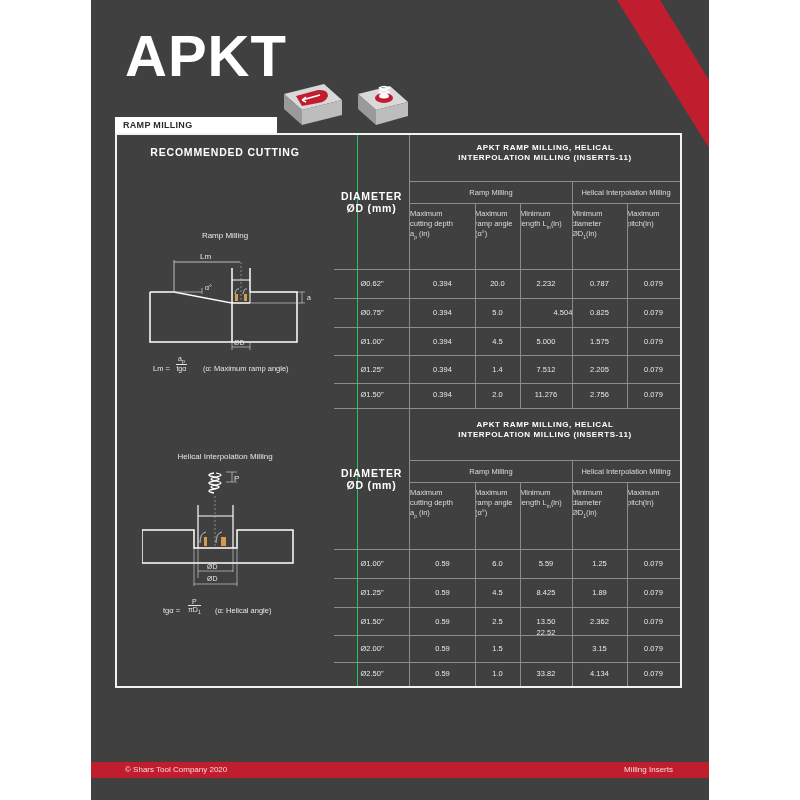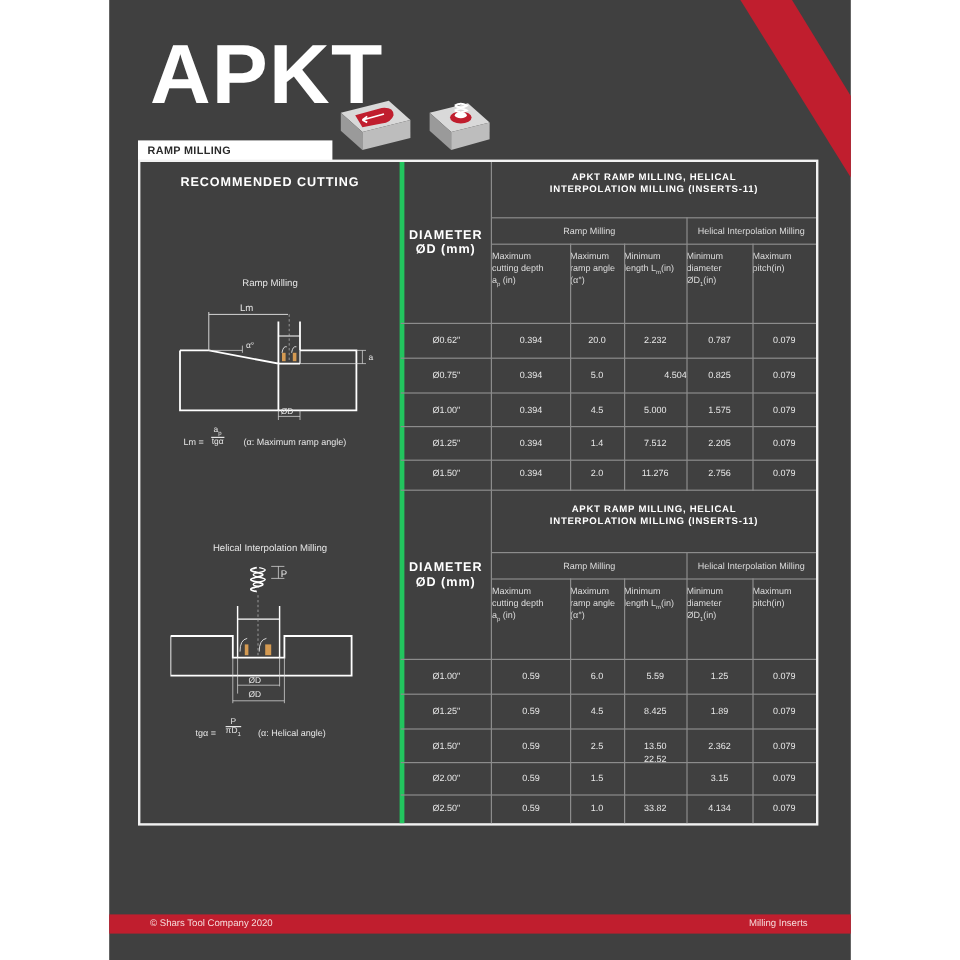--- a/index.html
+++ b/index.html
@@ -1,24 +1,24 @@
 <!DOCTYPE html>
 <html><head>
 <meta charset="utf-8">
 <style>
   html,body{margin:0;padding:0;}
   body{width:800px;height:800px;background:#ffffff;position:relative;overflow:hidden;font-family:"Liberation Sans",sans-serif;}
   .page{position:absolute;left:91px;top:0;width:618px;height:800px;background:#404040;overflow:hidden;}
   .stripe{position:absolute;left:0;top:0;width:800px;height:800px;pointer-events:none;}
-  .brand-title{position:absolute;left:125px;top:22px;color:#fff;font-weight:900;font-size:70px;letter-spacing:1px;font-family:"Liberation Sans",sans-serif;}
+  .brand-title{position:absolute;left:125px;top:22px;color:#fff;font-weight:900;font-size:58px;letter-spacing:1px;font-family:"Liberation Sans",sans-serif;}
   .icons{position:absolute;left:280px;top:78px;width:130px;height:55px;}
   .tab{position:absolute;left:115px;top:117px;width:162px;height:17px;background:#fff;}
   .tab span{position:absolute;left:8px;top:3px;font-size:9px;font-weight:bold;color:#2b2b2b;letter-spacing:0.3px;}
   .frame{position:absolute;left:115px;top:133px;width:563px;height:551px;border:2px solid #f2f2f2;box-sizing:content-box;}
-  .left{position:absolute;left:0;top:0;width:216px;height:551px;border-right:4px solid #22c55e;}
+  .left{position:absolute;left:0;top:0;width:216px;height:551px;border-right:1px solid #22c55e;padding-left:24px;}
   .left-title{position:absolute;left:0;top:11px;width:216px;text-align:center;color:#fff;font-weight:bold;font-size:10.5px;letter-spacing:0.8px;line-height:12px;}
   .diag-label{position:absolute;width:216px;left:0;text-align:center;color:#e6e6e6;font-size:8px;}
   .formula{position:absolute;color:#e6e6e6;font-size:7.5px;}
   .frac{position:absolute;text-align:center;font-size:7px;color:#e6e6e6;}
   .frac .num{display:block;border-bottom:1px solid #e6e6e6;padding:0 2px;}
   .frac .den{display:block;}
   svg text{font-family:"Liberation Sans",sans-serif;}
   
   .tbl{position:absolute;left:217px;width:346px;}
   .cell{position:absolute;box-sizing:border-box;color:#e8e8e8;text-align:center;font-size:7.5px;display:flex;align-items:center;justify-content:center;}

